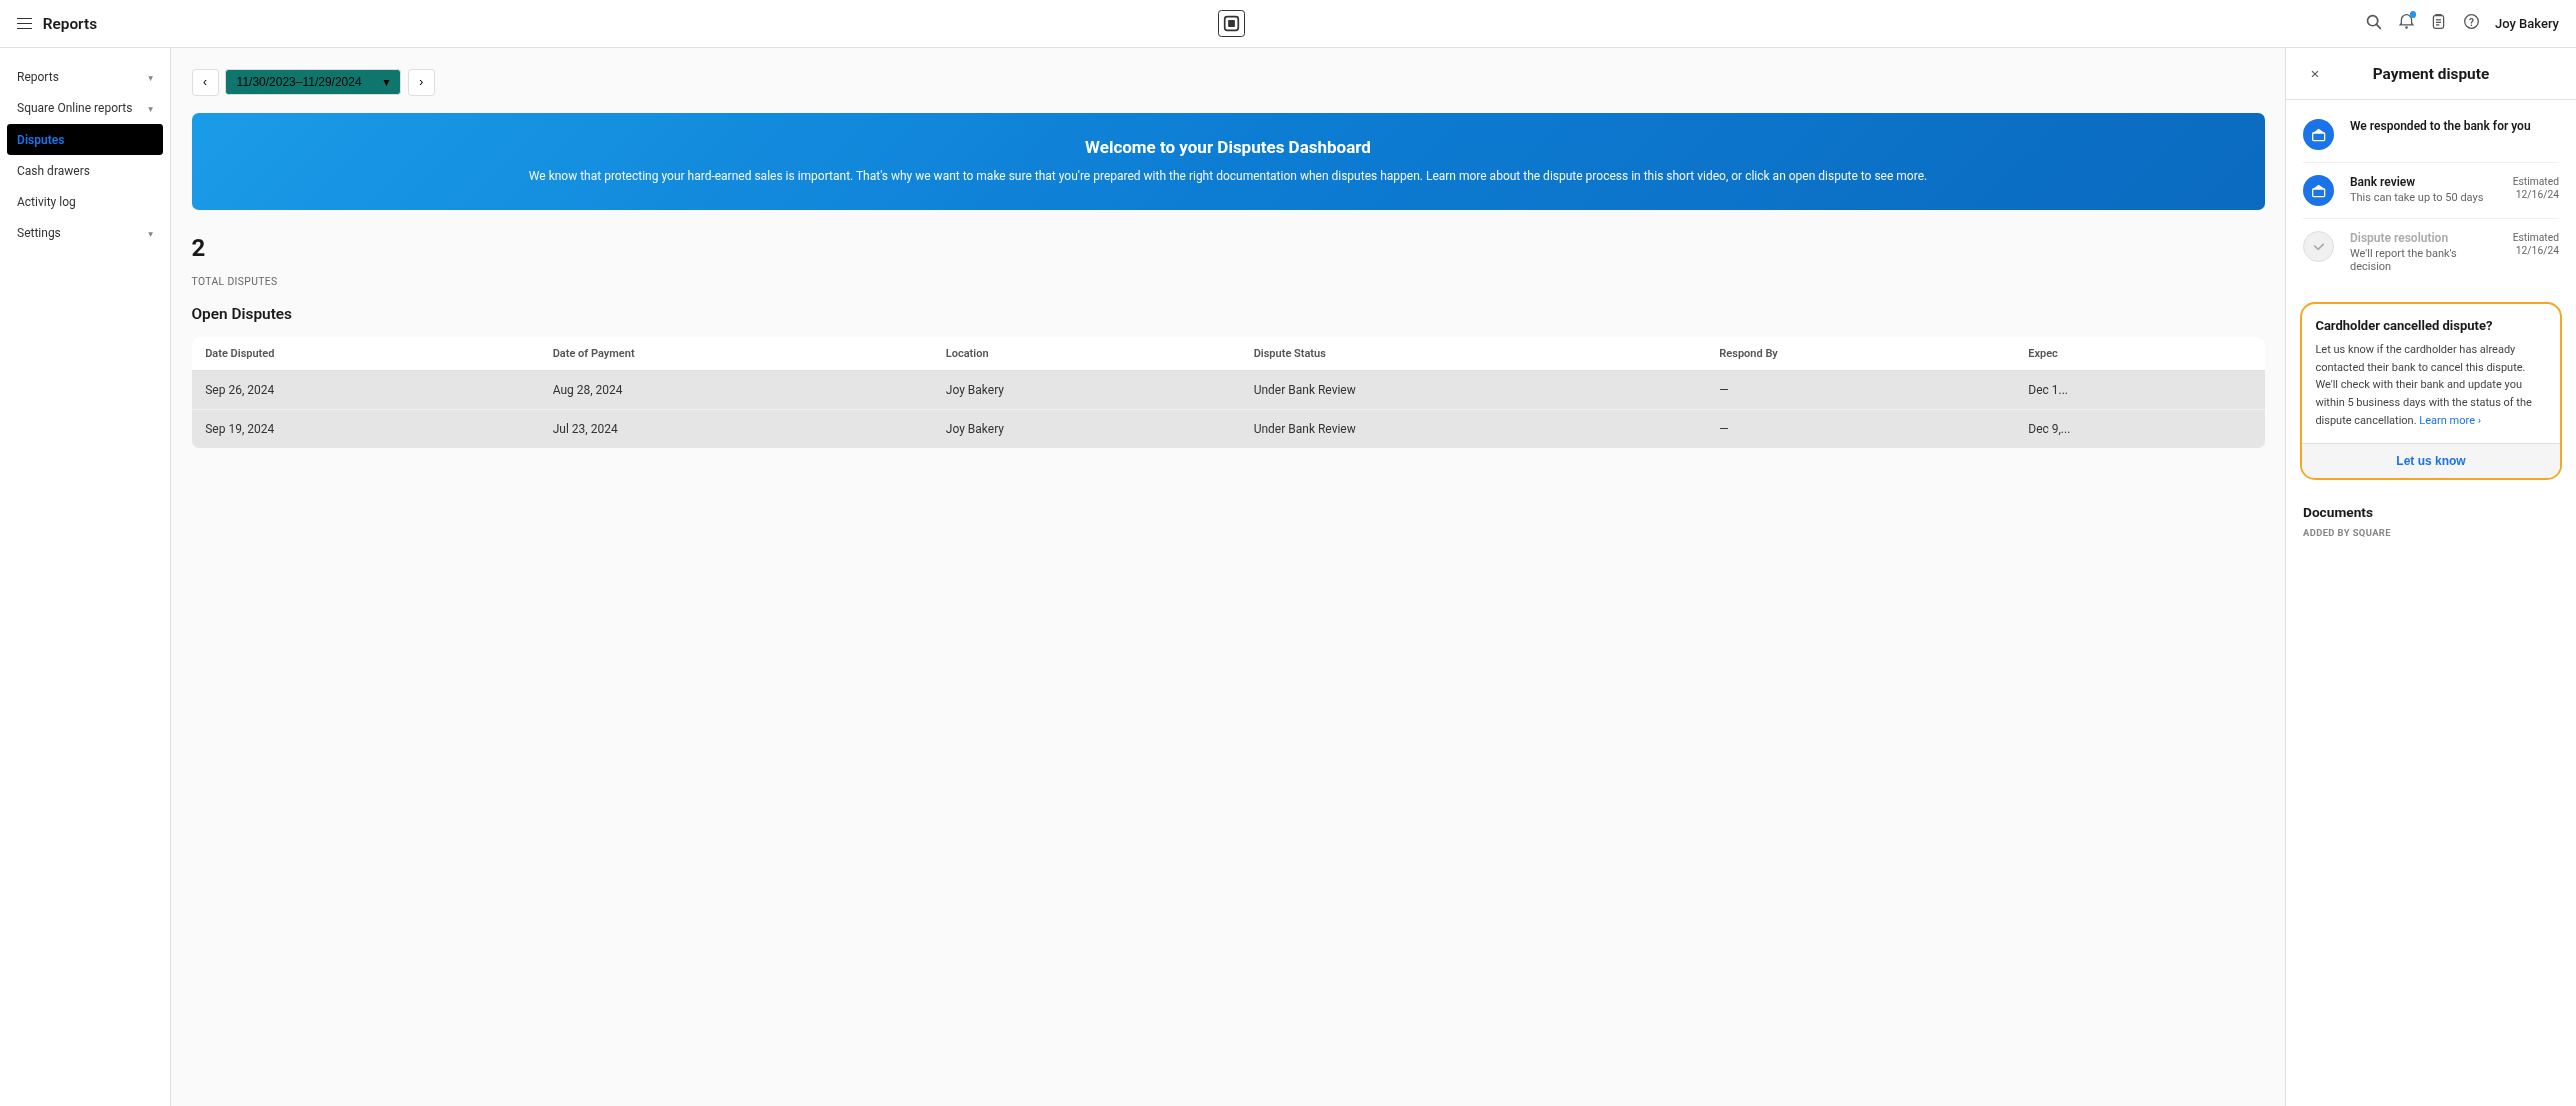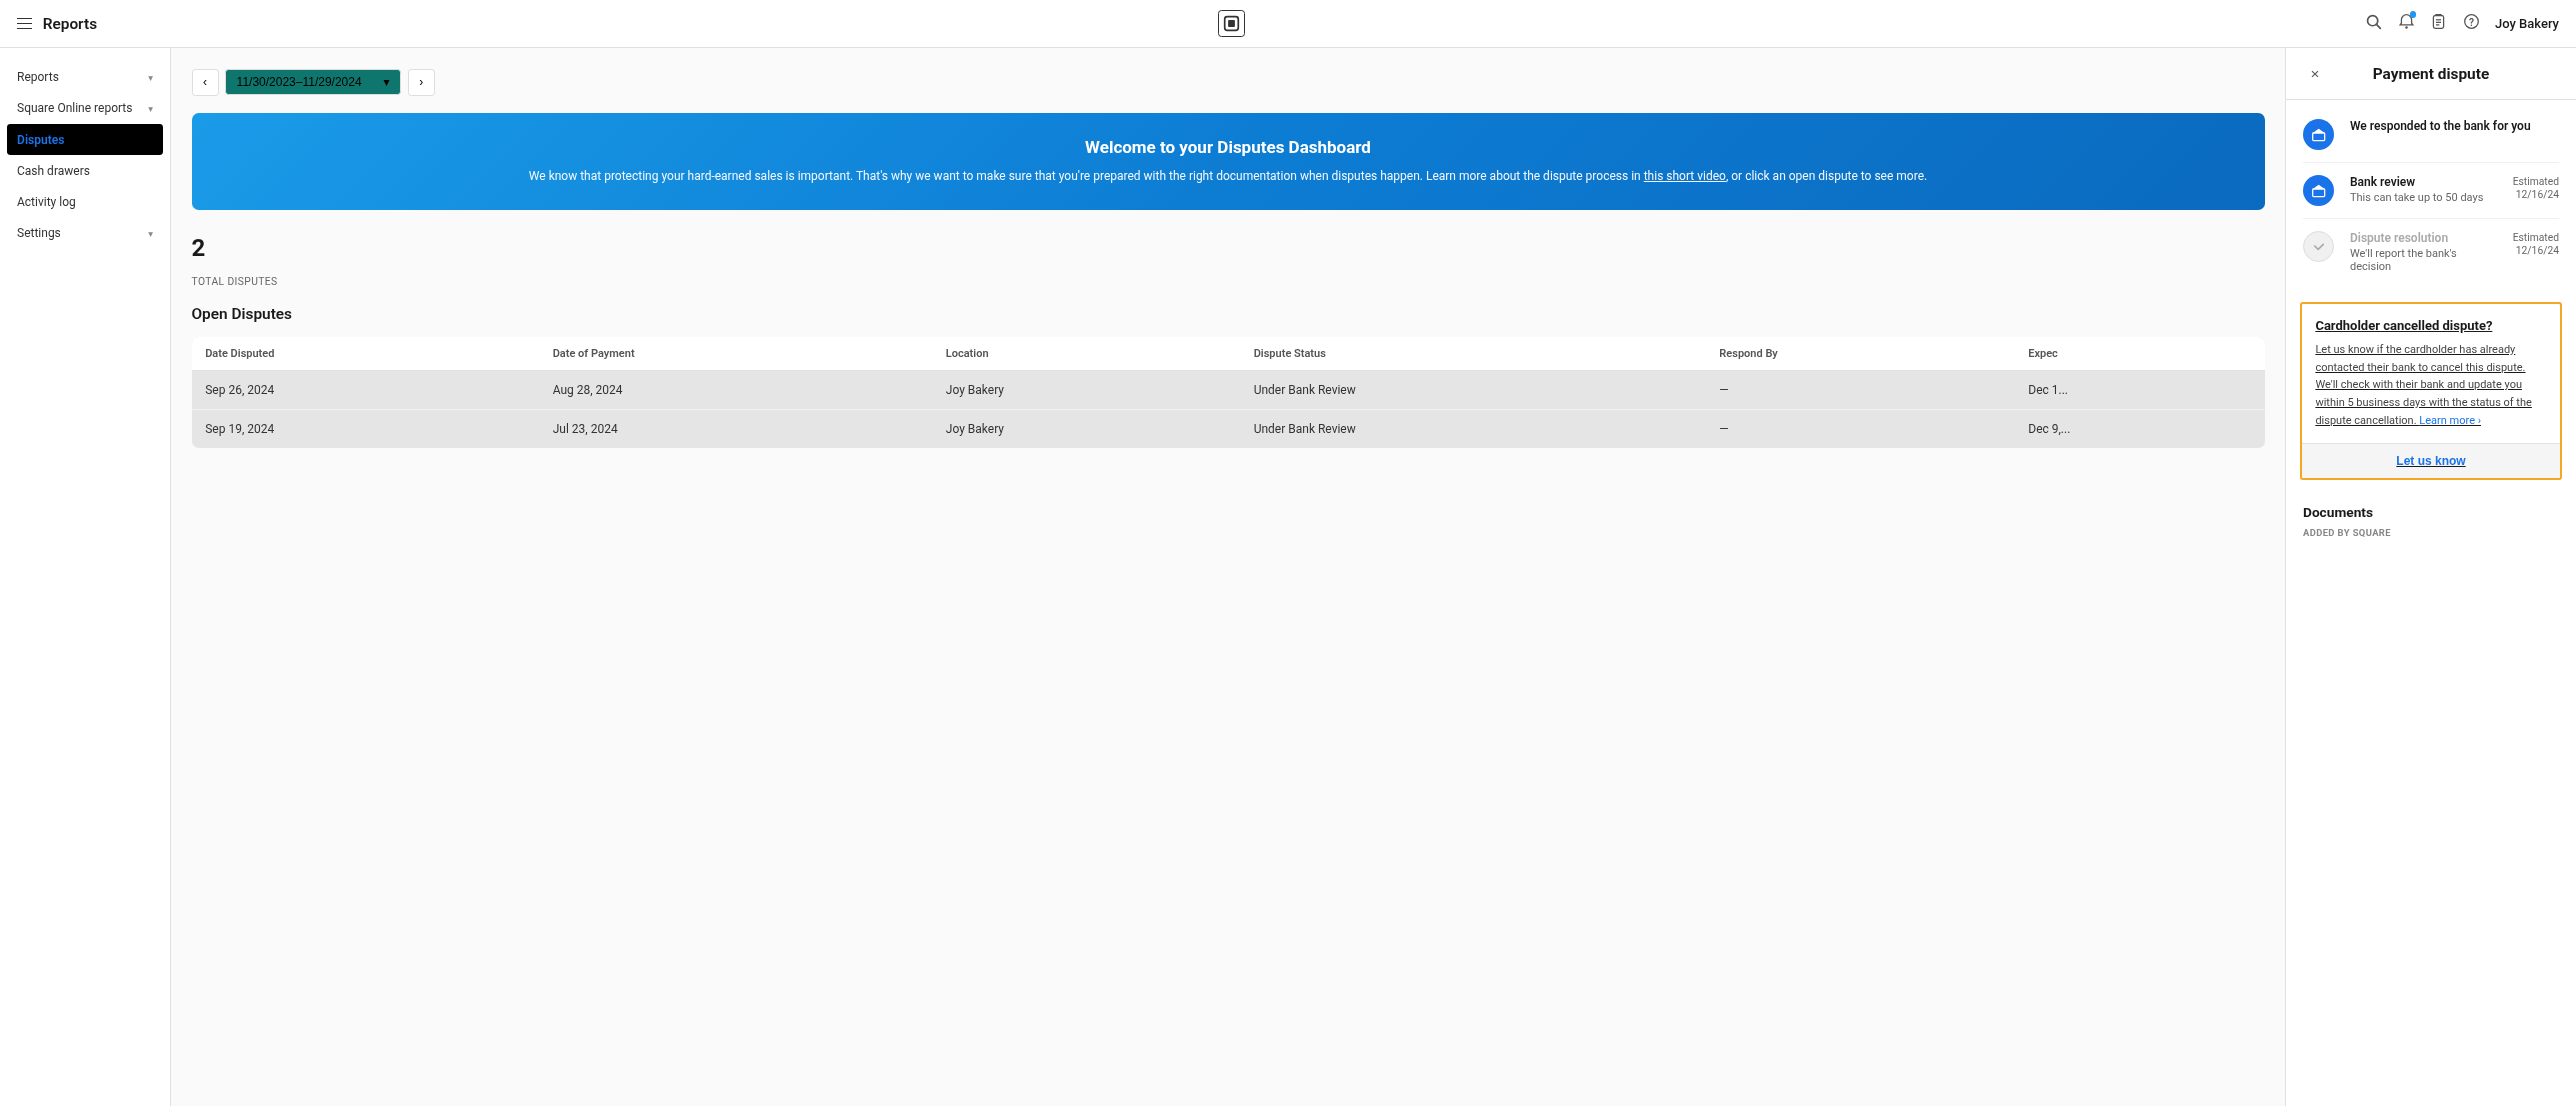--- a/index.html
+++ b/index.html
@@ -39,21 +39,21 @@
     .date-nav-btn { background: #fff; border: 0.9px solid #ddd; border-radius: 3.4px; width: 27px; height: 27px; cursor: pointer; display: flex; align-items: center; justify-content: center; font-size: 12px; }
     .date-range-btn { background: #0f766e; border: 0.9px solid #ddd; border-radius: 3.4px; padding: 5.1px 10.3px; cursor: pointer; font-size: 12px; display: flex; align-items: center; gap: 22px; }
 
     
     .welcome-banner {
       background: linear-gradient(135deg, #1a9be8 0%, #0d7dd4 50%, #0a6abf 100%);
       border-radius: 6.8px; padding: 24px 27px; color: #fff; margin-bottom: 24px; text-align: center;
     }
     .welcome-banner h2 { font-size: 17px; font-weight: 700; margin-bottom: 10.3px; }
     .welcome-banner p { font-size: 12px; line-height: 1.6; opacity: 0.95; }
-    .welcome-banner a { color: #fff; text-decoration: underline; cursor: pointer; }
+    .welcome-banner a { color: #fff; cursor: pointer; }
 
     
     .total-disputes { margin-bottom: 17px; }
     .total-count { font-size: 24px; font-weight: 700; }
     .total-label { font-size: 10.3px; color: #666; text-transform: uppercase; letter-spacing: 0.4px; margin-top: 13px; }
     .section-title { font-size: 15.4px; font-weight: 600; margin-bottom: 13.7px; }
 
     
     .disputes-table { width: 100%; border-collapse: collapse; background: #e5e5e5; border-radius: 6.8px; overflow: hidden; }
     .disputes-table th { text-align: left; padding: 10.3px 13.7px; font-size: 11px; font-weight: 600; color: #555; border-bottom: 0.9px solid #e0e0e0; background: #fff; }
@@ -70,21 +70,21 @@
     .timeline { padding: 10.3px 17px; }
     .timeline-item { display: flex; align-items: flex-start; gap: 16px; padding: 8.6px 0; }
     .timeline-icon { width: 31px; height: 31px; border-radius: 50%; display: flex; align-items: center; justify-content: center; flex-shrink: 0; font-size: 13.7px; }
     .timeline-icon.blue { background: #1a73e8; color: #fff; }
     .timeline-icon.gray { background: #f0f0f0; color: #888; border: 1.7px solid #ddd; }
     .timeline-content { flex: 1; }
     .timeline-content .tl-title { font-size: 12px; font-weight: 600; }
     .timeline-content .tl-subtitle { font-size: 11px; color: #666; margin-top: 1.7px; }
 
     
-    .cancelled-box { margin: 10.3px 13.7px; border: 2.1px solid #f5a623; border-radius: 3px; overflow: hidden; text-decoration: underline; }
+    .cancelled-box { margin: 10.3px 13.7px; border: 2.1px solid #f5a623; border-radius: 15px; overflow: hidden; }
     .cancelled-box-content { padding: 13.7px; }
     .cancelled-box-title { font-size: 13px; font-weight: 700; margin-bottom: 8.6px; }
     .cancelled-box-text { font-size: 11px; color: #444; line-height: 1.6; }
     .cancelled-box-text a { color: #1a73e8; cursor: pointer; text-decoration: none; }
     .let-us-know-btn { display: block; width: 100%; padding: 10.3px; background: #f5f5f5; border: none; border-top: 0.9px solid #e0e0e0; cursor: pointer; color: #1a73e8; font-size: 12px; font-weight: 600; text-align: center; }
 
     
     .documents-section { padding: 13.7px 17px; }
     .documents-title { font-size: 13.7px; font-weight: 700; margin-bottom: 6.8px; }
     .added-by-label { font-size: 9.4px; color: #888; text-transform: uppercase; letter-spacing: 0.4px; font-weight: bold; }

